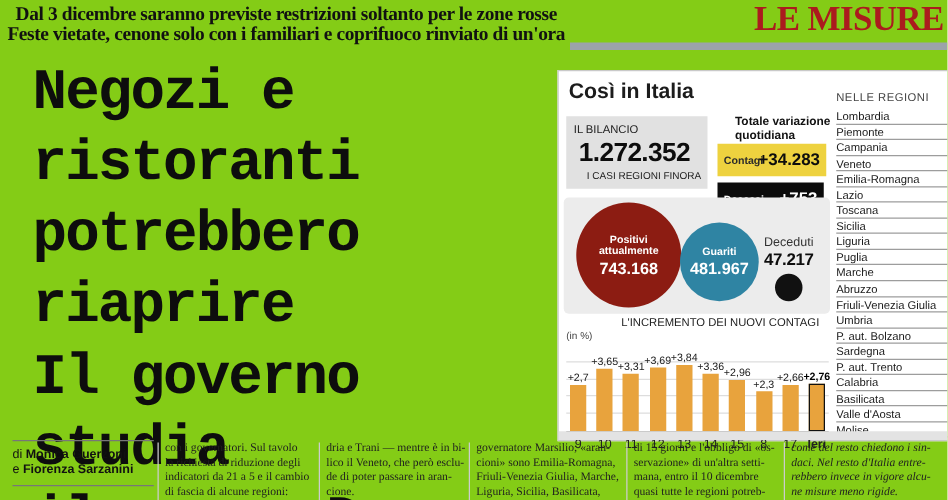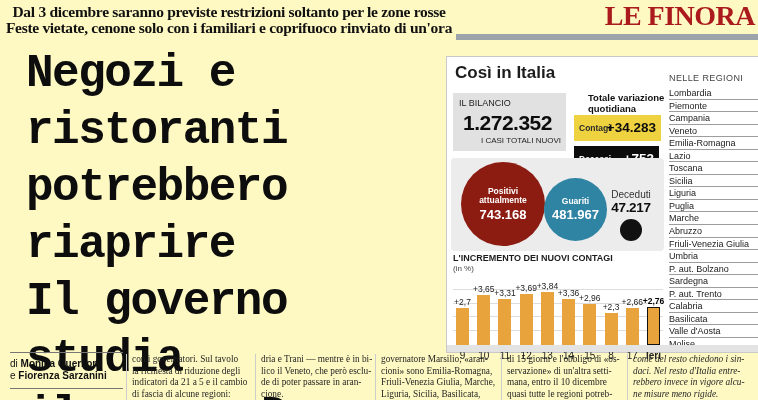--- a/index.html
+++ b/index.html
@@ -1,19 +1,19 @@
 <!DOCTYPE html>
 <html><head>
 <meta charset="utf-8">
 <style>
   * { margin:0; padding:0; box-sizing:border-box; }
   html,body { background:#fff; }
   #canvas {
     position:relative; width:758px; height:400px; overflow:hidden;
-    background:#fef9c3; font-family:"Liberation Sans", sans-serif; color:#1a1a1a;
+    background:#84cc16; font-family:"Liberation Sans", sans-serif; color:#1a1a1a;
   }
   
   .strapline {
     position:absolute; top:4px; left:0; width:458px; text-align:center;
     font-family:"Liberation Serif", serif; font-weight:bold;
     font-size:15.5px; line-height:16px; color:#111; white-space:pre-line;
     letter-spacing:-0.3px;
   }
   .section-label {
     position:absolute; top:0px; right:3px;
@@ -52,21 +52,21 @@
   .circle .clabel { font-size:8.5px; font-weight:bold; line-height:9.5px; white-space:pre-line; }
   .circle .cvalue { font-size:13px; font-weight:bold; margin-top:1px; }
   .circle.c0 { left:10px; top:4px; width:84px; height:84px; }
   .circle.c1 { left:93px; top:20px; width:63px; height:63px; }
   .deceduti { position:absolute; left:150px; top:31px; width:60px; text-align:center; }
   .deceduti .dlabel { font-size:10px; color:#333; }
   .deceduti .dvalue { font-size:13.5px; font-weight:bold; color:#0d0d0d; letter-spacing:-0.3px; }
   .deceduti .dot { width:22px; height:22px; border-radius:50%; margin:4px auto 0; }
   
   .chart { position:absolute; left:6px; top:196px; width:210px; }
-  .chart-title { font-size:9px; font-weight:bold; color:#1c1c1c; }
+  .chart-title { font-size:9px; font-weight:normal; color:#1c1c1c;margin-left:44px; }
   .chart-sub { font-size:8px; color:#444; margin-top:1px; }
   .plot { position:relative; height:58px; margin-top:14px; }
   .grid { position:absolute; left:0; right:0; height:1px; background:#ddd; }
   .bars { position:absolute; left:0; right:0; top:0; bottom:0; display:flex; justify-content:space-between; align-items:flex-end; }
   .bar-col { width:19px; display:flex; flex-direction:column; align-items:center; justify-content:space-between; }
   .bar-label { font-size:8.5px; color:#222; white-space:nowrap; margin-bottom:1px; }
   .bar-col.hl .bar-label { font-weight:bold; color:#000; }
   .bar { width:13px; }
   .bar-col.hl .bar { border:1.5px solid #111; }
   .axis { border-top:2px solid #555; margin-top:0; }
@@ -90,36 +90,36 @@
   }
   .col-divider { position:absolute; top:2px; width:1px; height:46px; background:#ccc; }
 </style>
 </head>
 <body>
 
 <div id="canvas">
 
   <div class="strapline">Dal 3 dicembre saranno previste restrizioni soltanto per le zone rosse
 Feste vietate, cenone solo con i familiari e coprifuoco rinviato di un'ora</div>
-  <div class="section-label" style="color: rgb(171, 27, 30);">LE FINORA</div>
+  <div class="section-label" style="color: rgb(171, 27, 30);">LE MISURE</div>
   <div class="section-rule" style="background: rgb(156, 163, 169);"></div>
 
   <div class="headline">Negozi e ristoranti
 potrebbero riaprire
 Il governo studia
 il nuovo Dpcm
 per le feste di Natale</div>
 
   <div class="panel">
     <div class="ci-title">Così in Italia</div>
 
     <div class="bilancio" style="background: rgb(225, 225, 225);">
       <div class="bil-label">IL BILANCIO</div>
       <div class="bil-number">1.272.352</div>
-      <div class="bil-caption">I CASI TOTALI NUOVI</div>
+      <div class="bil-caption">I CASI REGIONI FINORA</div>
     </div>
 
     <div class="var-header">Totale variazione
 quotidiana</div>
     <div class="var-row r0" style="background: rgb(238, 210, 63);">
       <span class="vlabel">Contagi</span>
       <span class="vvalue">+34.283</span>
     </div>
     <div class="var-row r1" style="background: rgb(12, 12, 12);">
       <span class="vlabel">Decessi</span>

